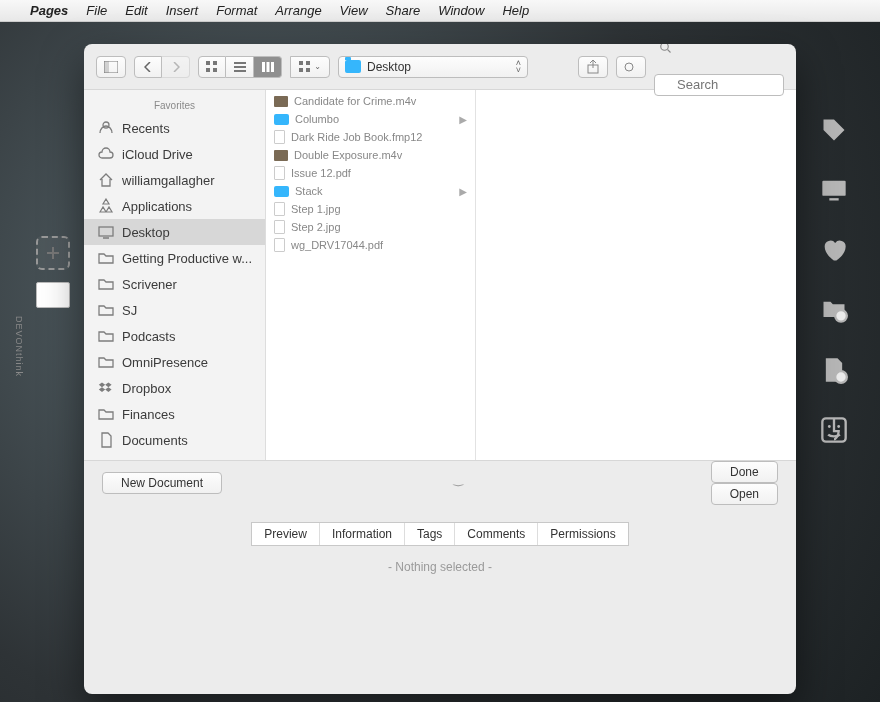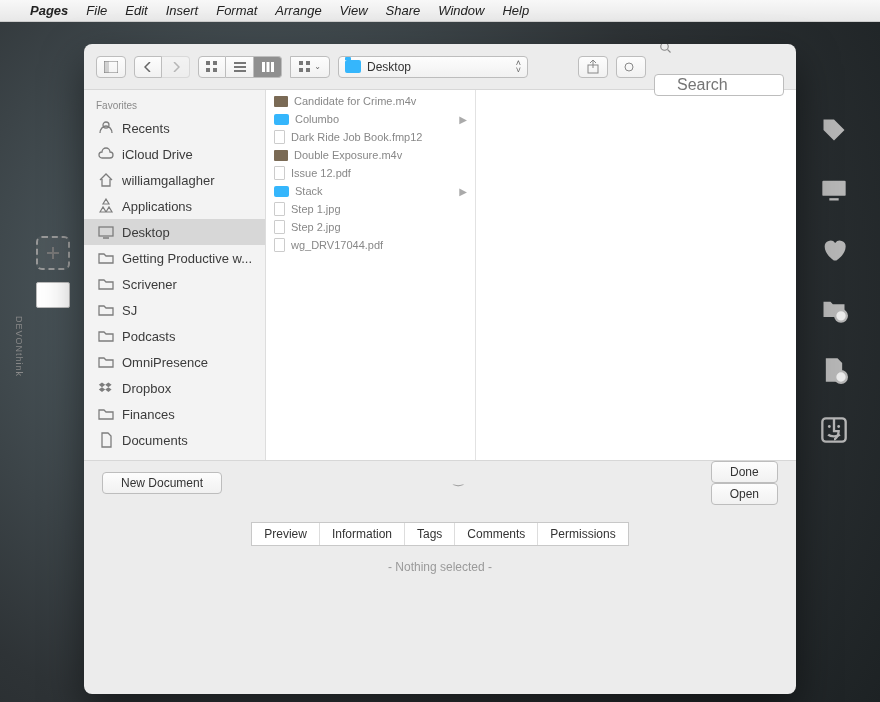--- a/index.html
+++ b/index.html
@@ -31,27 +31,27 @@
   .seg button { border-radius:0; border-left:none; width:28px;}
   .seg button:first-child { border-left:1px solid #bdbdbd; border-radius:4px 0 0 4px;}
   .seg button:last-child { border-radius:0 4px 4px 0;}
   .seg button.active { background:#8f8f8f; }
   .seg button.active svg { fill:#fff;}
   .crumb { display:flex; align-items:center; height:22px; background:linear-gradient(#fdfdfd,#f1f1f1); border:1px solid #bdbdbd; border-radius:4px; padding:0 6px; gap:6px; min-width:190px;}
   .crumb .foldericon { width:16px; height:13px; background:#35b6fc; border-radius:2px; position:relative;}
   .crumb .foldericon:before{content:"";position:absolute;top:-3px;left:0;width:6px;height:3px;background:#35b6fc;border-radius:1px 1px 0 0;}
   .crumb .arrows { margin-left:auto; font-size:9px; color:#666; line-height:7px; }
   .spacer { flex:1;}
-  .search { width:130px; height:22px; border:1px solid #bdbdbd; border-radius:4px; background:#fff; font-size:16px; padding-left:22px; position:relative;margin-top:36px;}
+  .search { width:130px; height:22px; border:1px solid #bdbdbd; border-radius:4px; background:#fff; font-size:13px; padding-left:22px; position:relative;margin-top:36px;}
   .searchwrap { position:relative;}
   .searchwrap svg { position:absolute; left:6px; top:4px; width:12px; height:12px; fill:#888;}
 
   .body { display:flex; height:370px; background:#fff;}
   .sidebar { width:182px; background:#f3f3f3; border-right:1px solid #ddd; padding-top:8px; overflow:hidden;}
-  .sidebar .heading { font-size:10px; color:#8a8a8a; padding:2px 12px 4px; text-transform:none; font-weight:500;}
+  .sidebar .heading { font-size:10px; color:#8a8a8a; padding:2px 12px 4px; text-transform:none; font-weight:500;text-align:center;}
   .sbitem { display:flex; align-items:center; gap:8px; height:26px; padding:0 10px 0 14px; font-size:13px; color:#3b3b3b; cursor:default;}
   .sbitem.selected { background:#d7d7d7;}
   .sbitem svg { width:16px; height:16px; fill:#7d7d7d;}
   .sbitem .txt { white-space:nowrap; overflow:hidden; text-overflow:ellipsis;}
 
   .column { width:210px; border-right:1px solid #e2e2e2; padding-top:2px;}
   .row { display:flex; align-items:center; height:18px; padding:0 8px; font-size:11px; color:#888; gap:6px;}
   .row .name { flex:1; white-space:nowrap; overflow:hidden; text-overflow:ellipsis;}
   .row .chev { font-size:10px; color:#aaa;}
   .fileicon { width:14px; height:14px; display:flex; align-items:center; justify-content:center;}

